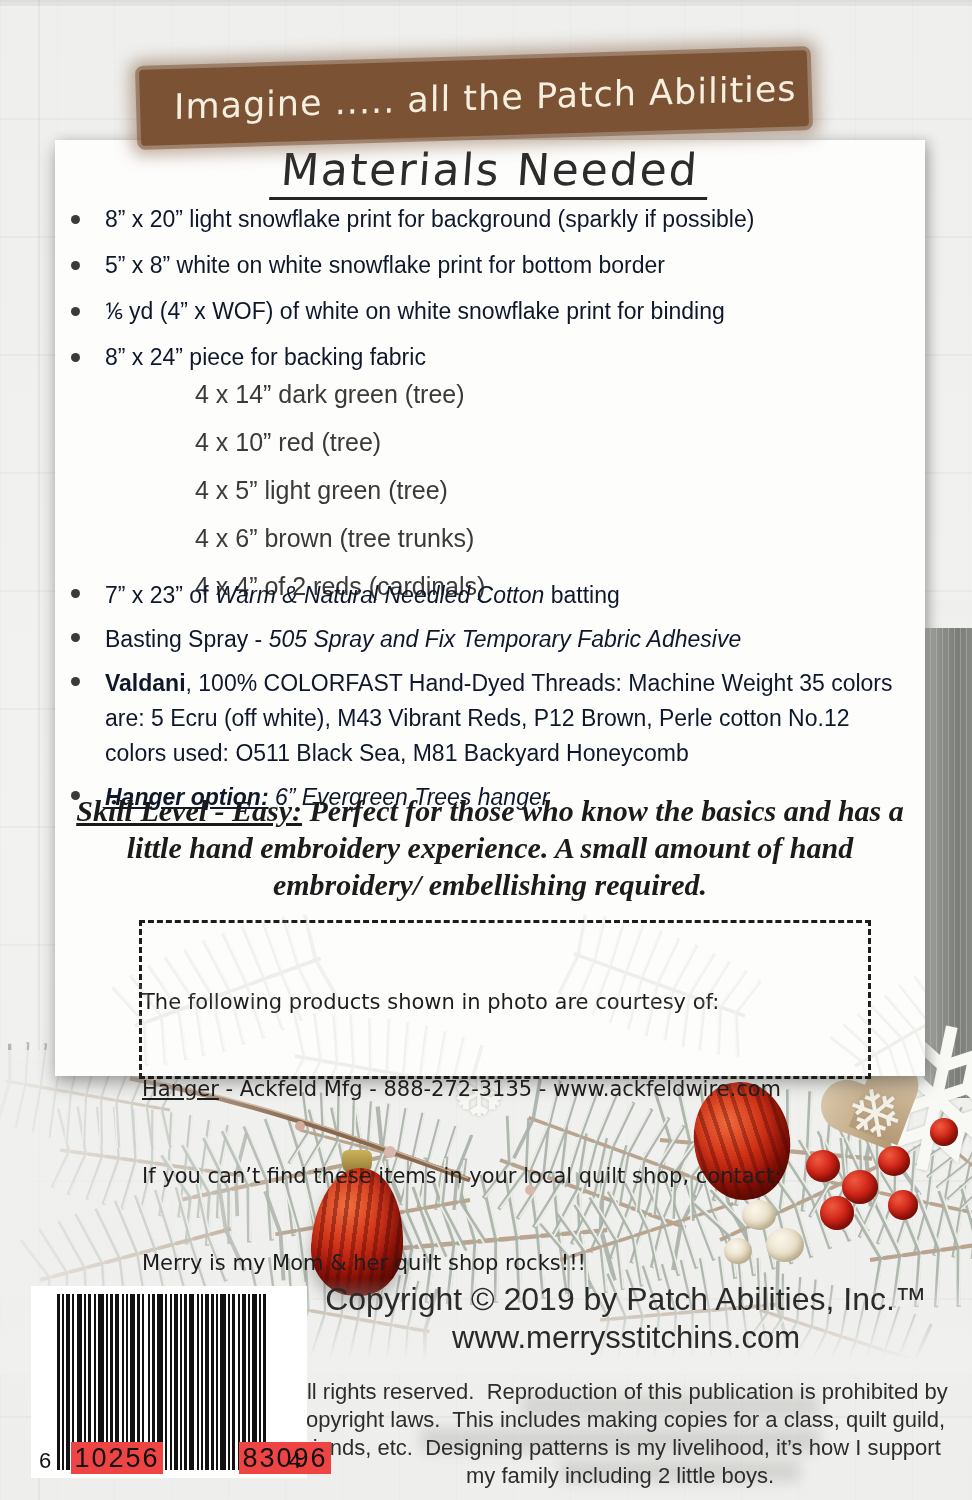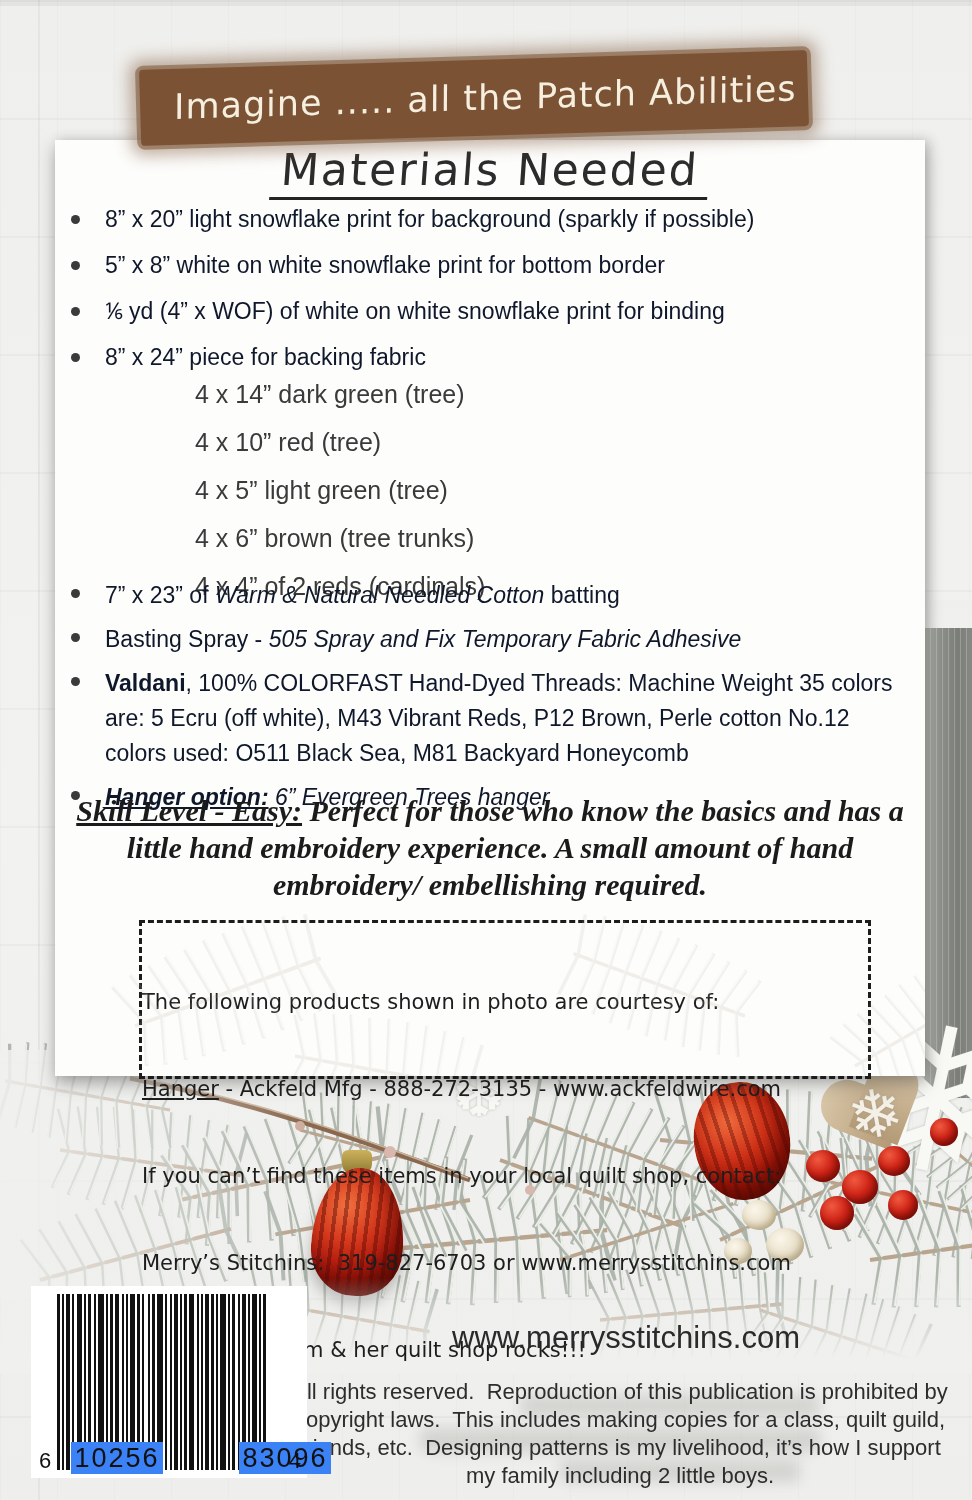--- a/index.html
+++ b/index.html
@@ -91,21 +91,21 @@
   #website{left:290px;top:1320px;width:672px;text-align:center;font-size:31px;color:#2a2a2a;}
   #rights{left:282px;top:1378px;width:676px;text-align:center;font-size:22px;line-height:28px;
     color:#2d2d2d;white-space:pre-wrap;}
 
   
   #barcode-box{left:31px;top:1286px;width:276px;height:192px;background:#ffffff;}
   #barcode-bars{position:absolute;left:26px;top:8px;width:224px;height:176px;
     display:flex;overflow:hidden;}
   .bc-bar{height:176px;background:#111;flex:0 0 auto;}
   .bc-gap{height:176px;background:#fff;flex:0 0 auto;}
-  .bc-chip{position:absolute;height:32px;bottom:4px;background:#3b82f6;display:flex;
+  .bc-chip{position:absolute;height:32px;bottom:4px;background:#ef4444;display:flex;
     align-items:flex-end;justify-content:center;font-size:27px;color:#111;letter-spacing:2px;}
   .bc-digit{position:absolute;bottom:4px;font-size:22px;color:#111;}
 </style>
 </head>
 <body>
 
 <div id="page">
 
   <svg width="0" height="0" style="position:absolute" aria-hidden="true">
     <defs>
@@ -202,36 +202,36 @@
     </ul>
 
     <div id="skill">
       <span class="skill-label">Skill Level - Easy:</span><span> Perfect for those who know the basics and has a little hand embroidery experience. A small amount of hand embroidery/ embellishing required.</span>
     </div>
 
     <div id="courtesy-box">
       <div>The following products shown in photo are courtesy of:</div>
       <div><span class="u">Hanger</span><span> - Ackfeld Mfg - 888-272-3135 - www.ackfeldwire.com</span></div>
       <div>If you can’t find these items in your local quilt shop, contact:</div>
-      <div>Merry’s Stitchins:  319-827-6703 or www.merrysstitchins.com</div>
       <div>Merry is my Mom &amp; her quilt shop rocks!!!</div>
     </div>
 
     <svg class="panel-faint" width="870" height="300" viewBox="0 0 870 300">
       <use href="#frond" transform="translate(80,250) rotate(-20) scale(1.3)"></use>
       <use href="#frond" transform="translate(240,280) rotate(10) scale(1.2)"></use>
       <use href="#frond" transform="translate(690,240) rotate(200) scale(1.2)"></use>
       <use href="#frond" transform="translate(800,290) rotate(-30) scale(1.1)"></use>
     </svg>
   </div>
 
   <div class="abs" id="banner" style="background:#7b5334;">
     <span>Imagine ..... all the Patch Abilities</span>
   </div>
 
+  <div class="abs" id="copyright">Copyright © 2019 by Patch Abilities, Inc.™</div>
   <div class="abs" id="website">www.merrysstitchins.com</div>
   <div class="abs" id="rights">All rights reserved.  Reproduction of this publication is prohibited by copyright laws.  This includes making copies for a class, quilt guild, friends, etc.  Designing patterns is my livelihood, it’s how I support my family including 2 little boys.</div>
 
   <div class="abs" id="barcode-box">
     <div id="barcode-bars">
         <div class="bc-bar" style="width: 3px;"></div>
         <div class="bc-gap" style="width: 2px;"></div>
         <div class="bc-bar" style="width: 2px;"></div>
         <div class="bc-gap" style="width: 2px;"></div>
         <div class="bc-bar" style="width: 4px;"></div>

